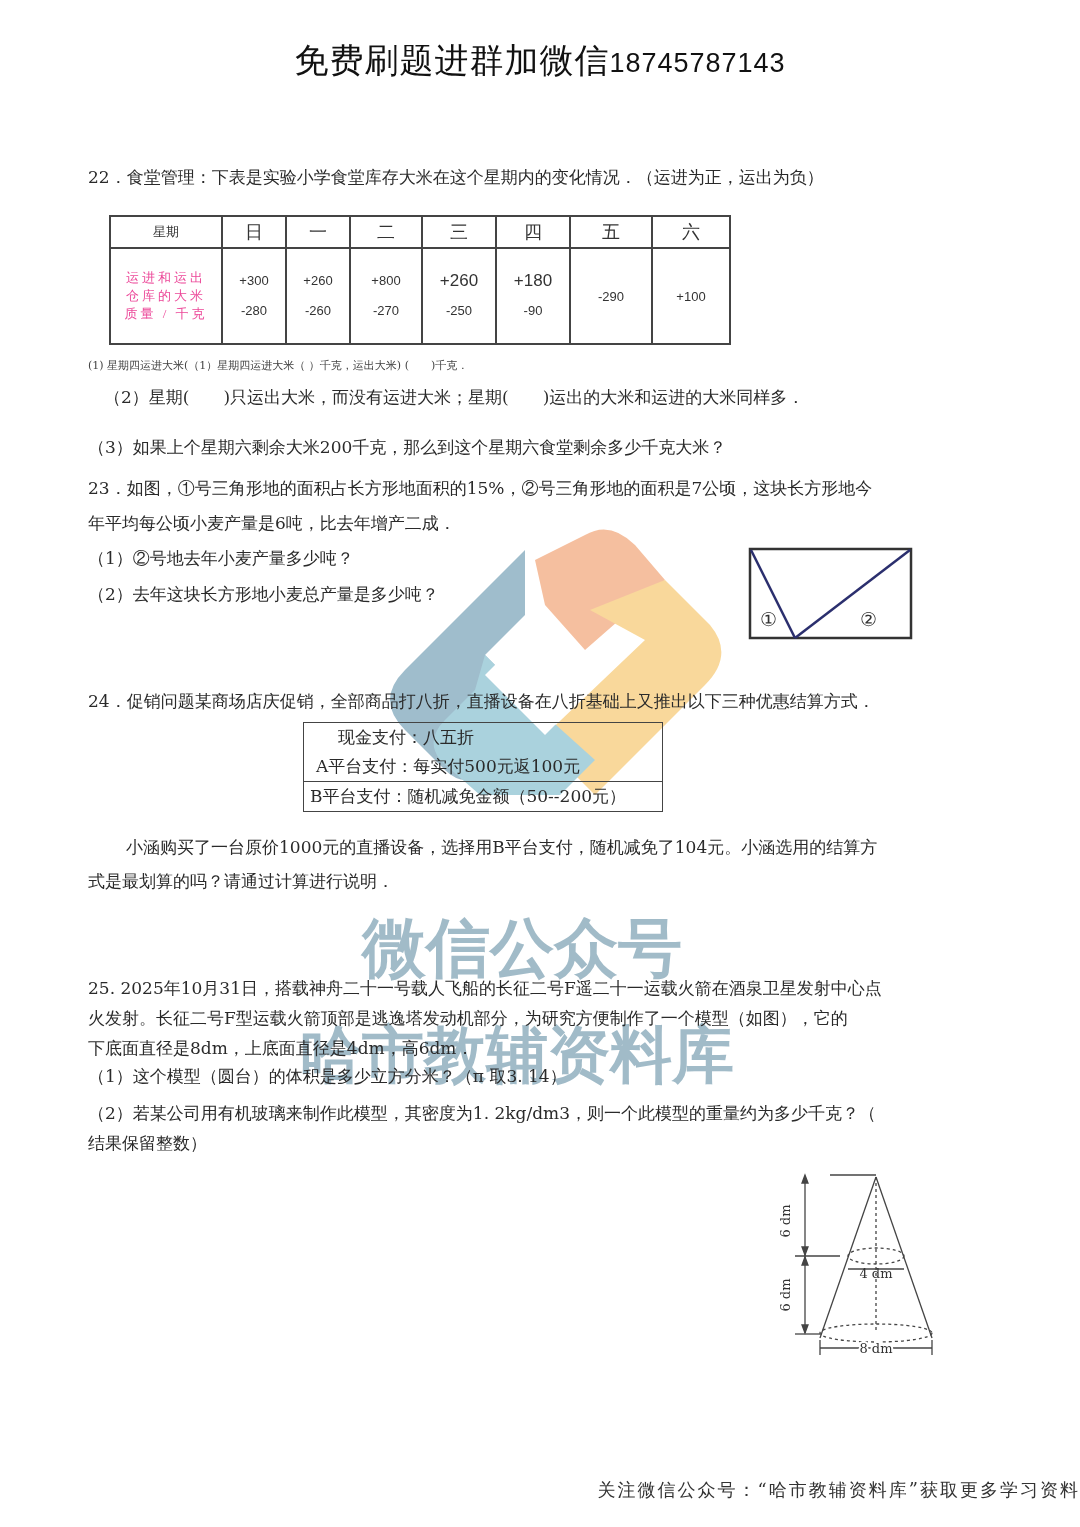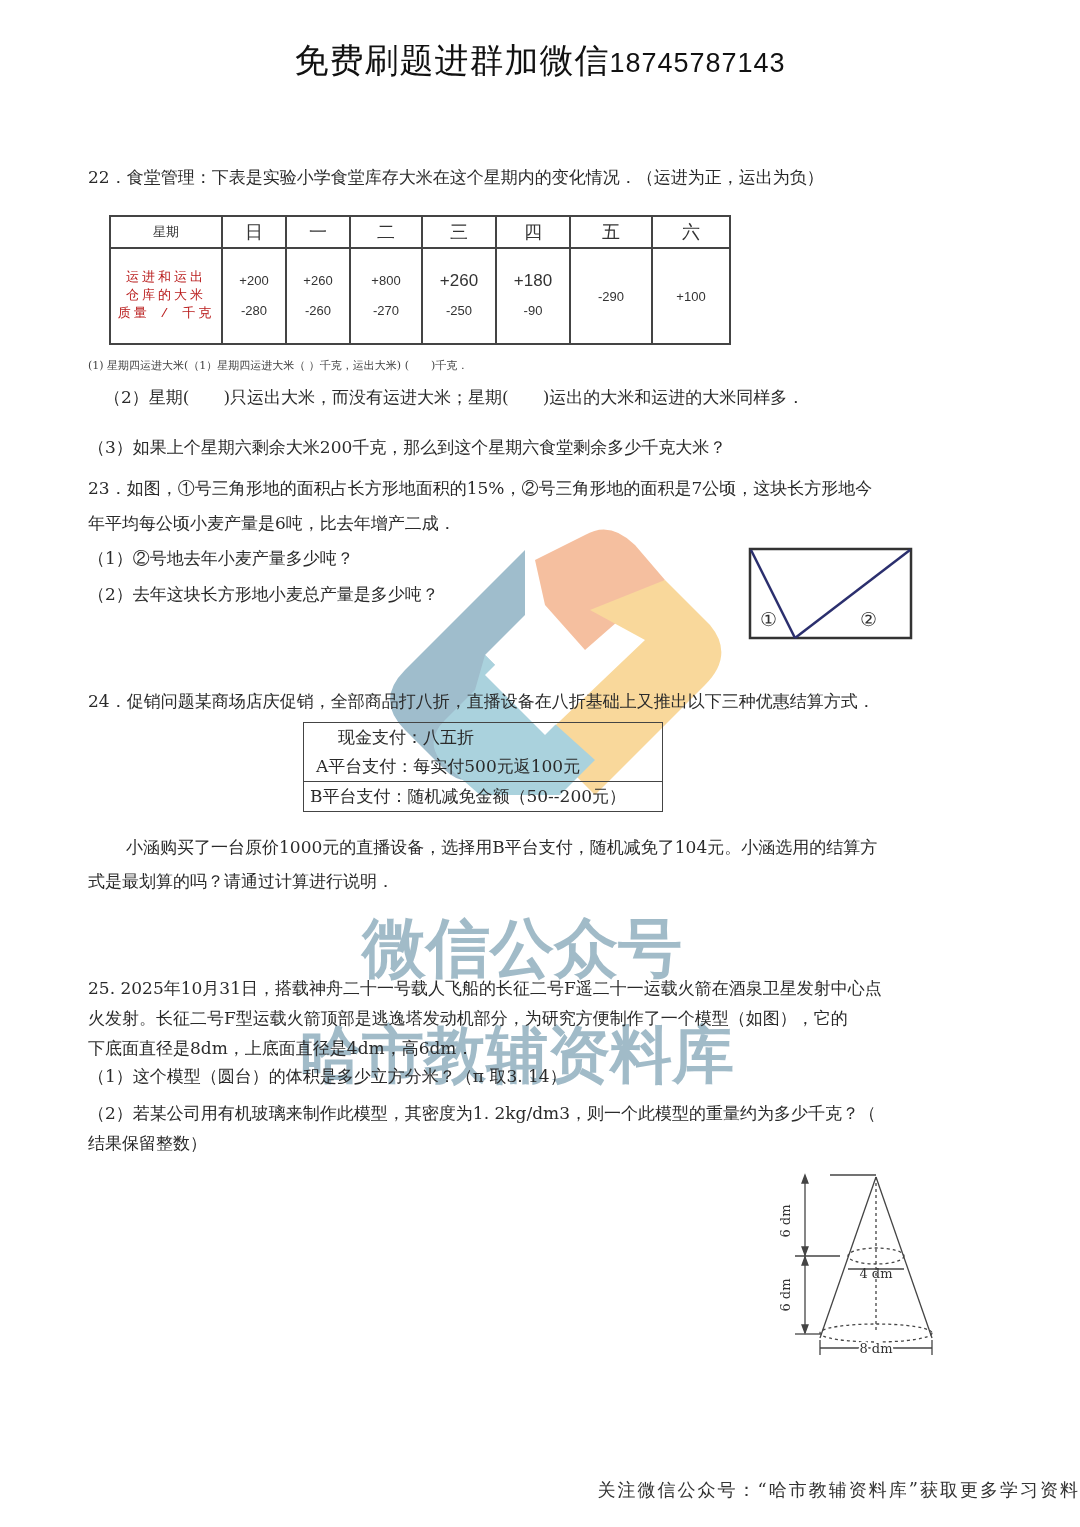--- a/index.html
+++ b/index.html
@@ -10,22 +10,22 @@
             color: #111; letter-spacing: 1px; }
   .header .num { font-family: "Liberation Sans", sans-serif; font-size: 27px; }
   .line { font-size: 17px; white-space: nowrap; color: #2a2a2a; }
   .small { font-size: 11px; color: #444; white-space: nowrap; }
   table.rice { border-collapse: collapse; position: absolute; left: 109px; top: 215px; }
   table.rice td { border: 2px solid #444; text-align: center; vertical-align: middle;
                   font-family: "Liberation Sans", sans-serif; color: #333; }
   table.rice tr.head td { height: 28px; font-size: 18px; margin-left: 47px; }
   table.rice tr.head td.label { font-size: 13px; font-family: "DejaVu Serif", serif; }
   table.rice tr.body td { height: 92px; font-size: 13px; }
-  table.rice td.rowlabel { font-family: Liberation Mono, monospace; font-size: 12px; line-height: 18px;
-                           letter-spacing: 3px; color: #b91c1c; }
+  table.rice td.rowlabel { font-family: Liberation Serif, serif; font-size: 12px; line-height: 18px;
+                           letter-spacing: 3px; color: #ec4899; }
   .cellstack span { display: block; line-height: 30px; }
   .big { font-size: 17px; }
   .pay-box { left: 303px; top: 722px; width: 358px; border: 1.5px solid #444; }
   .pay-row { font-size: 17px; height: 29px; line-height: 29px; white-space: nowrap; color: #2a2a2a; }
   .pay-row.last { border-top: 1.5px solid #444; }
   .wm-text { color: rgba(110,150,170,0.65); font-family: "DejaVu Sans", sans-serif; font-weight: bold;
              white-space: nowrap; }
   .footer { left: 0; width: 1080px; top: 1478px; text-align: right; font-size: 18px; color: #333; letter-spacing: 2px; }
 </style>
 </head>
@@ -59,21 +59,21 @@
     <td style="width:78px;">五</td>
     <td style="width:74px;">六</td>
   </tr>
   <tr class="body">
     <td class="rowlabel">
       <div>运进和运出</div>
       <div>仓库的大米</div>
       <div>质量 / 千克</div>
     </td>
     <td class="cellstack">
-          <span>+200</span>
+          <span>+300</span>
           <span>-280</span>
         </td>
     <td class="cellstack">
           <span>+260</span>
           <span>-260</span>
         </td>
     <td class="cellstack">
           <span>+800</span>
           <span>-270</span>
         </td>

